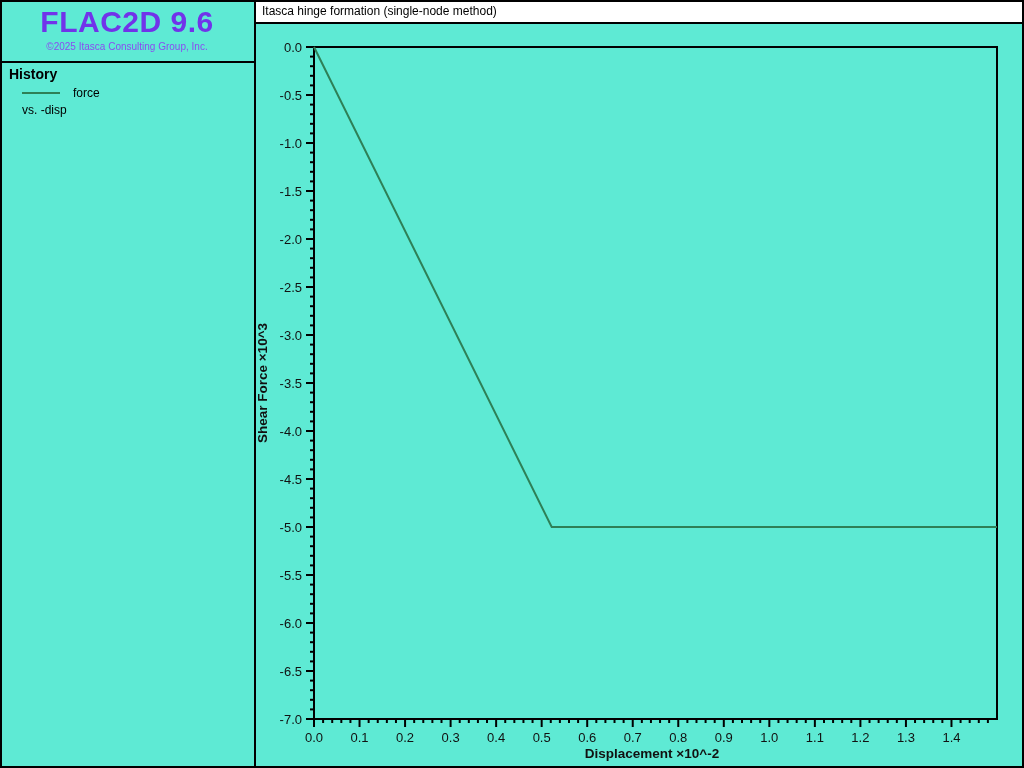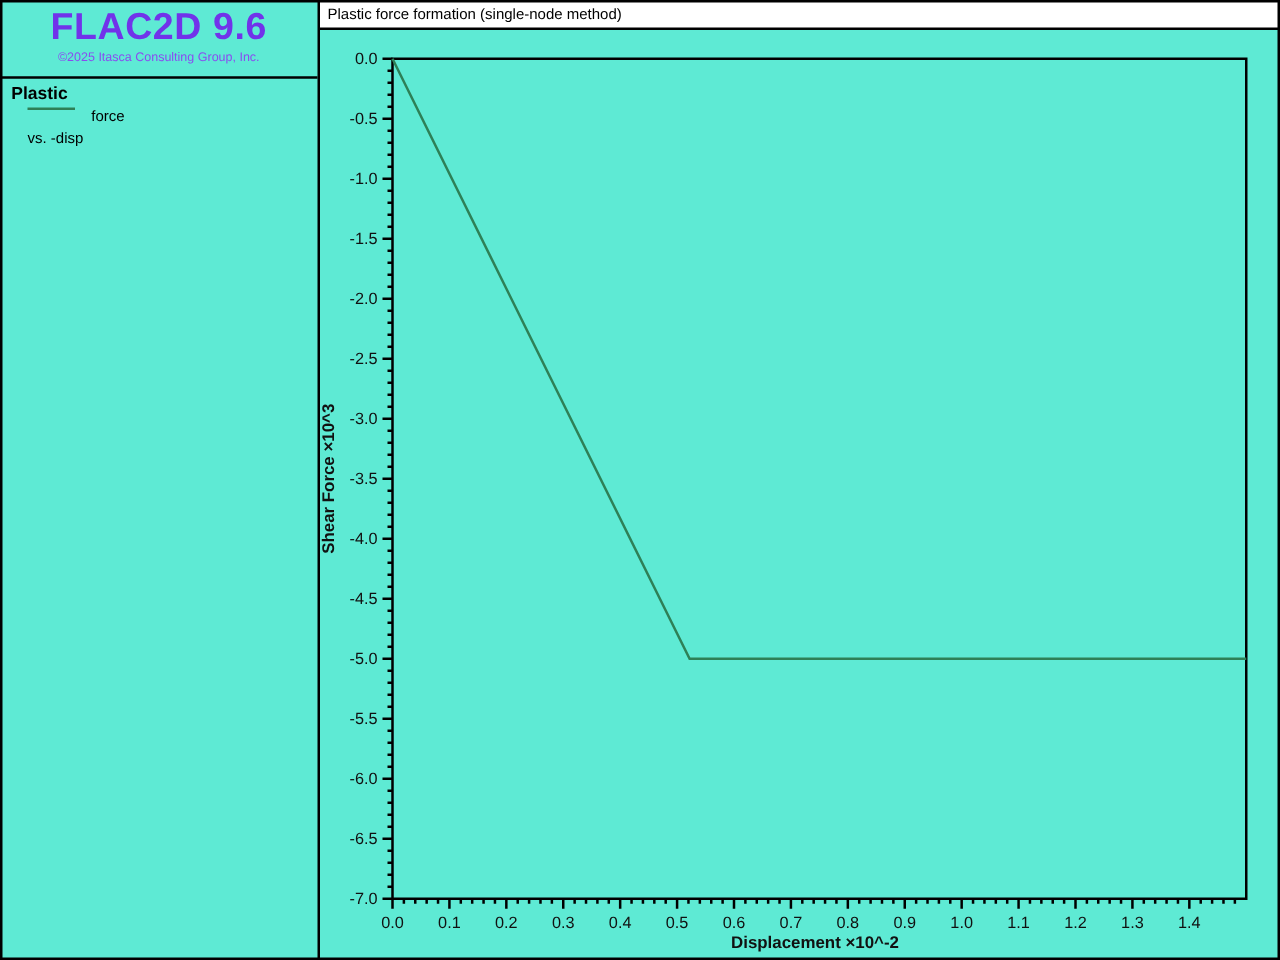--- a/index.html
+++ b/index.html
@@ -16,21 +16,21 @@
   .logo {
     position:absolute; top:5px; left:0; right:0; text-align:center;
     font-size:30px; font-weight:bold; letter-spacing:0.5px; color:#7133ea;
   }
   .copyright {
     position:absolute; top:41px; left:0; right:0; text-align:center;
     font-size:10px; color:#8a4cf0;
   }
   .sidebar-divider { position:absolute; top:61px; left:0; right:0; height:2px; background:#000; }
   .history-title { position:absolute; top:66px; left:9px; font-size:14px; font-weight:bold; color:#000; }
-  .legend-row { position:absolute; top:86px; left:22px; display:flex; height:13px; }
+  .legend-row { position:absolute; top:86px; left:22px; display:flex; align-items:center; height:13px; }
   .legend-line { display:inline-block; width:38px; height:2px; }
   .legend-label { margin-left:13px; font-size:12px; color:#000; }
   .vs-label { position:absolute; top:103px; left:22px; font-size:12px; color:#000; }
 
   
   .plot-titlebar {
     position:absolute; left:256px; top:0; right:0; height:24px;
     border-bottom:2px solid #000; background:#fff; z-index:5;
   }
   .plot-title {
@@ -41,32 +41,32 @@
 </style>
 </head>
 <body>
 
 <div class="window">
 
   <div class="sidebar">
     <div class="logo">FLAC2D 9.6</div>
     <div class="copyright">©2025 Itasca Consulting Group, Inc.</div>
     <div class="sidebar-divider"></div>
-    <div class="history-title">Plastic</div>
+    <div class="history-title">History</div>
     <div class="legend-row">
       <span class="legend-line" style="background: rgb(46, 128, 87);"></span>
       <span class="legend-label">force</span>
     </div>
     <div class="vs-label">vs. -disp</div>
   </div>
 
   <div class="v-sep"></div>
 
   <div class="plot-titlebar">
-    <div class="plot-title">Plastic force formation (single-node method)</div>
+    <div class="plot-title">Itasca hinge formation (single-node method)</div>
   </div>
 
   <svg id="plot-svg" viewBox="0 0 1024 768">
       <rect x="314" y="47" width="683" height="672" fill="none" stroke="#000000" stroke-width="2"></rect>
       <line x1="306" y1="47" x2="314" y2="47" stroke="#000" stroke-width="2"></line>
       <text x="302" y="51.5" text-anchor="end" font-size="13">0.0</text>
       <line x1="306" y1="95" x2="314" y2="95" stroke="#000" stroke-width="2"></line>
       <text x="302" y="99.5" text-anchor="end" font-size="13">-0.5</text>
       <line x1="306" y1="143" x2="314" y2="143" stroke="#000" stroke-width="2"></line>
       <text x="302" y="147.5" text-anchor="end" font-size="13">-1.0</text>

